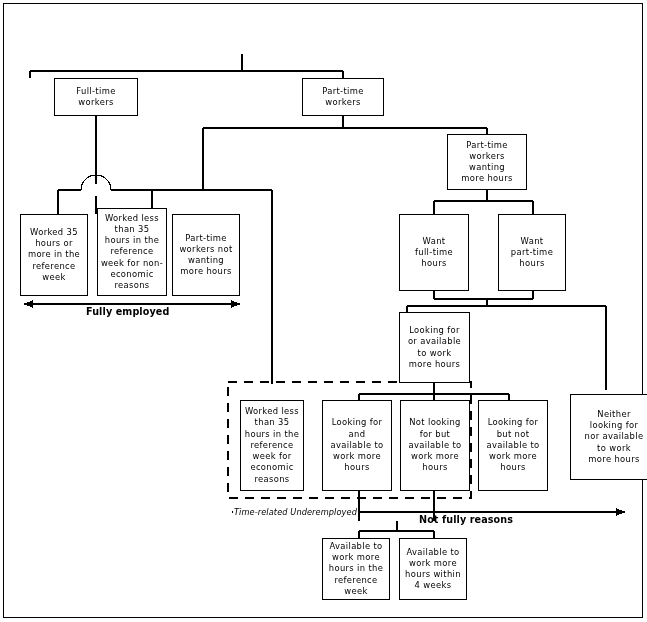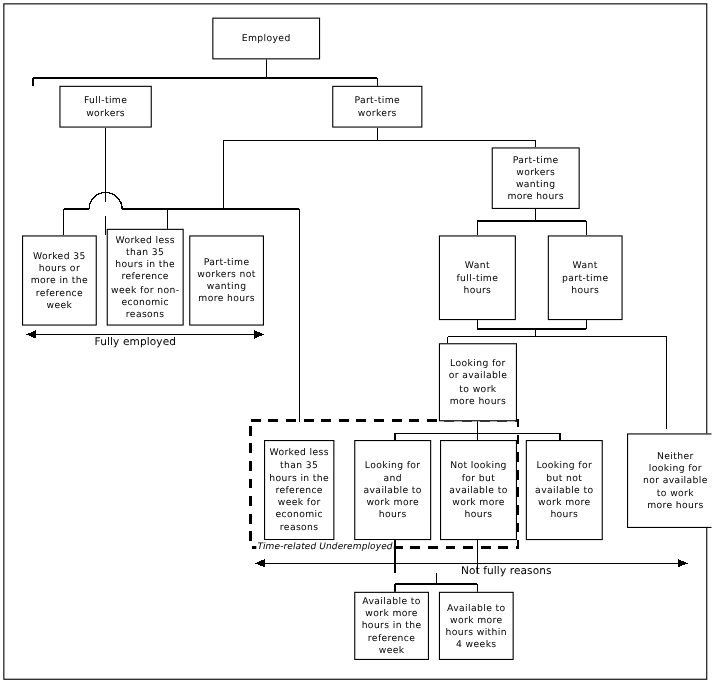--- a/index.html
+++ b/index.html
@@ -45,34 +45,35 @@
     line-height: 11.2px;
     letter-spacing: 0.35px;
     color: #000;
     padding: 1px 2px;
     overflow: hidden;
   }
   .node span { display: block; width: 100%; }
   .scale-label {
     position: absolute;
     font-size: 9.6px;
-    font-weight: normal;
+    font-weight: bold;
     letter-spacing: 0.1px;
     color: #000;
     white-space: nowrap;
   }
   .group-label {
     position: absolute;
     font-size: 8.2px;
     font-style: italic;
     letter-spacing: 0.1px;
     color: #000;
     white-space: nowrap;
     background: #ffffff;
     padding: 0 1px;
+    margin-top: 16px;
   }
 </style>
 </head>
 <body>
 
 <div id="page">
 
   <div id="frame"></div>
 
   <svg id="wires" viewBox="0 0 647 622">
@@ -130,23 +131,20 @@
       <polygon points="240,304 231,300 231,308" fill="#000" stroke="none"></polygon>
 
       <line x1="232" y1="512" x2="625" y2="512"></line>
       <polygon points="232,512 241,508 241,516" fill="#000" stroke="none"></polygon>
       <polygon points="625,512 616,508 616,516" fill="#000" stroke="none"></polygon>
     </g>
 
     <rect x="228" y="382" width="243" height="116" fill="none" stroke="#000" stroke-width="2.4" stroke-dasharray="9 7" shape-rendering="crispEdges"></rect>
   </svg>
 
-  <div class="node" style="left:193px; top:16px; width:98px; height:38px;">
-    <span>Employed</span>
-  </div>
 
   <div class="node" style="left:54px; top:78px; width:84px; height:38px;">
     <span>Full-time<br>workers</span>
   </div>
 
   <div class="node" style="left:302px; top:78px; width:82px; height:38px;">
     <span>Part-time<br>workers</span>
   </div>
 
   <div class="node" style="left:447px; top:134px; width:80px; height:56px;">

